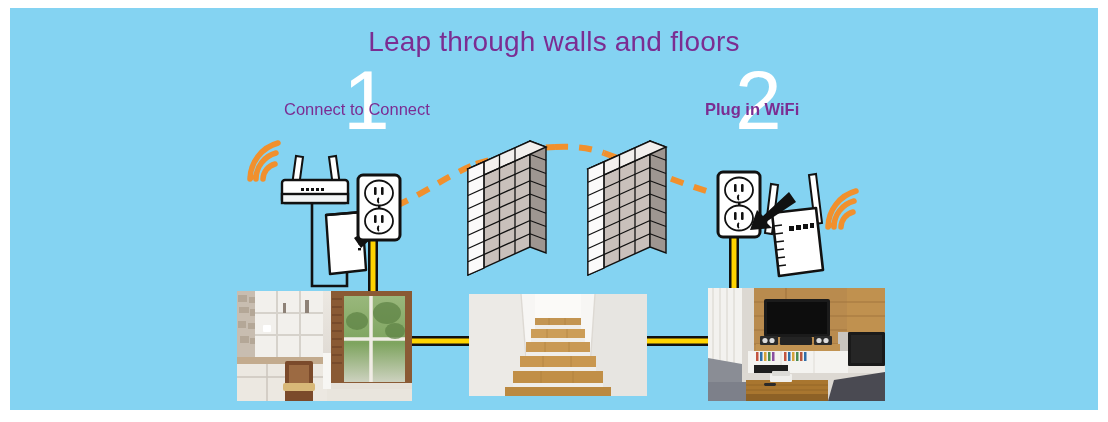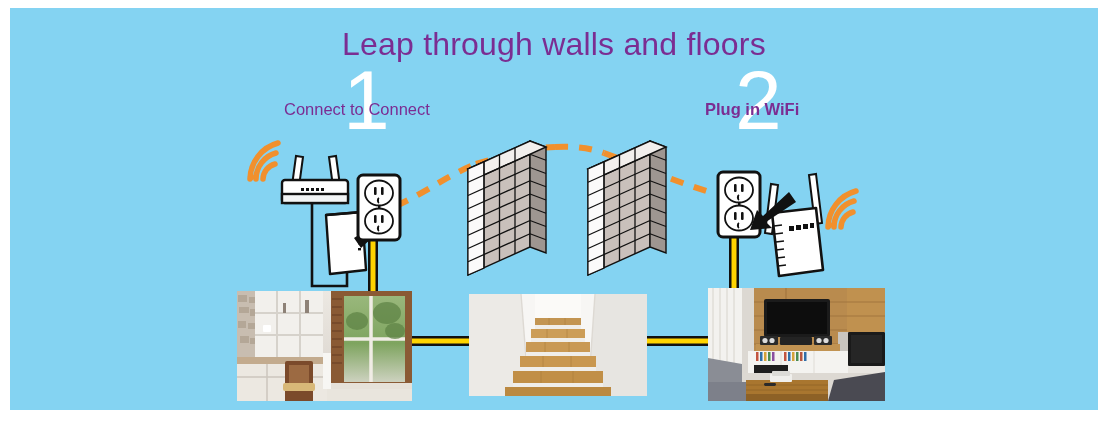--- a/index.html
+++ b/index.html
@@ -32,21 +32,21 @@
     overflow: hidden;
   }
 
   
   .title {
     position: absolute;
     left: 0;
     top: 18px;
     width: 1088px;
     text-align: center;
-    font-size: 32px;
+    font-size: 28px;
     color: #7b2d92;
     letter-spacing: .2px;
     white-space: nowrap;
   }
 
   
   .step-num {
     position: absolute;
     color: #ffffff;
     font-family: "Liberation Sans", sans-serif;

